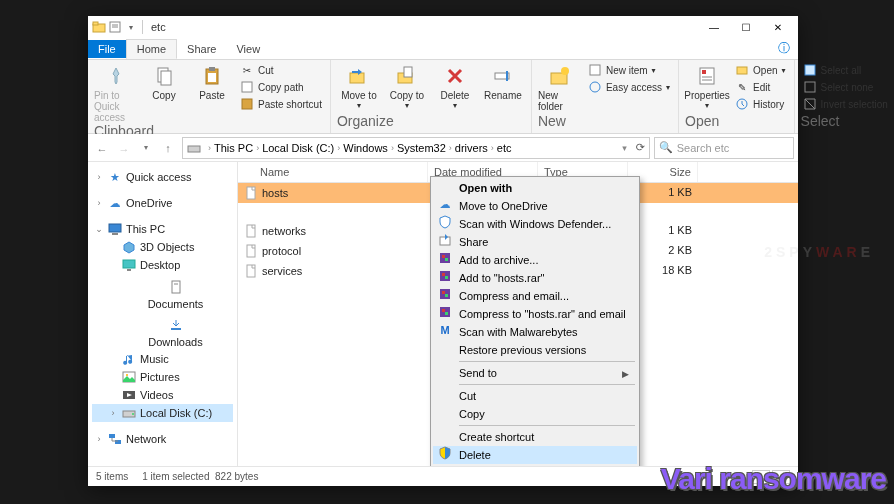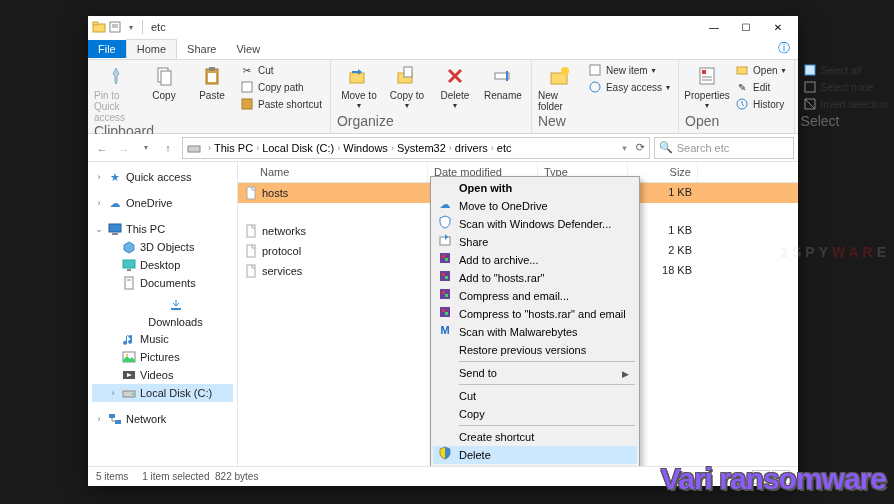--- a/index.html
+++ b/index.html
@@ -65,21 +65,21 @@
 .context .citem .ic { position: absolute; left: 4px; width: 16px; height: 16px; display: flex; align-items: center; justify-content: center; }
 .context .citem .arrow { margin-left: auto; color: #555; font-size: 9px; }
 .context .csep { height: 1px; background: #c0c0c0; margin: 2px 2px 2px 26px; }
 .context .bold { font-weight: 600; }
 
 .status { height: 20px; border-top: 1px solid #e5e5e5; display: flex; align-items: center; padding: 0 8px; font-size: 10px; color: #555; gap: 14px; }
 .status .viewbtns { margin-left: auto; display: flex; gap: 2px; }
 .status .viewbtns > div { width: 18px; height: 14px; border: 1px solid #ccc; }
 
 .watermark { position: absolute; right: 8px; bottom: 8px; font-size: 30px; font-weight: 800; color: #8b5cf6; text-shadow: 2px 2px 0 #555, -1px -1px 0 #555, 1px -1px 0 #555, -1px 1px 0 #555; letter-spacing: -1px; font-family: Arial, sans-serif; }
-.spyware { position: absolute; right: 4px; top: 50%; transform: translateY(-50%); font-size: 14px; font-weight: 700; letter-spacing: 4px; color: rgba(200,200,200,.2); }
+.spyware { position: absolute; right: 20px; top: 50%; transform: translateY(-50%); font-size: 14px; font-weight: 700; letter-spacing: 4px; color: rgba(200,200,200,.2); }
 .spyware .red { color: rgba(200,30,30,.3); }
 
 svg { display: block; }
 </style>
 </head>
 <body>
 
 <div class="window">
 
   <div class="titlebar">
@@ -398,21 +398,21 @@
           <div class="item" style="padding-left: 28px;">
             <span class="tw"></span>
             <span class="ic">
               <svg width="14" height="14">
                 <rect x="1" y="2" width="12" height="8" fill="#47c4c4" stroke="#2a9"></rect>
                 <rect x="5" y="11" width="4" height="2" fill="#888"></rect>
               </svg>
             </span>
             <span>Desktop</span>
           </div>
-          <div class="item" style="padding-left: 28px;">
+          <div class="item" style="padding-left: 28px; flex-direction: column;">
             <span class="tw"></span>
             <span class="ic">
               <svg width="14" height="14">
                 <rect x="3" y="1" width="8" height="12" fill="#fff" stroke="#888"></rect>
                 <line x1="5" y1="4" x2="9" y2="4" stroke="#888"></line>
               </svg>
             </span>
             <span>Documents</span>
           </div>
           <div class="item" style="padding-left: 28px; flex-direction: column;">

